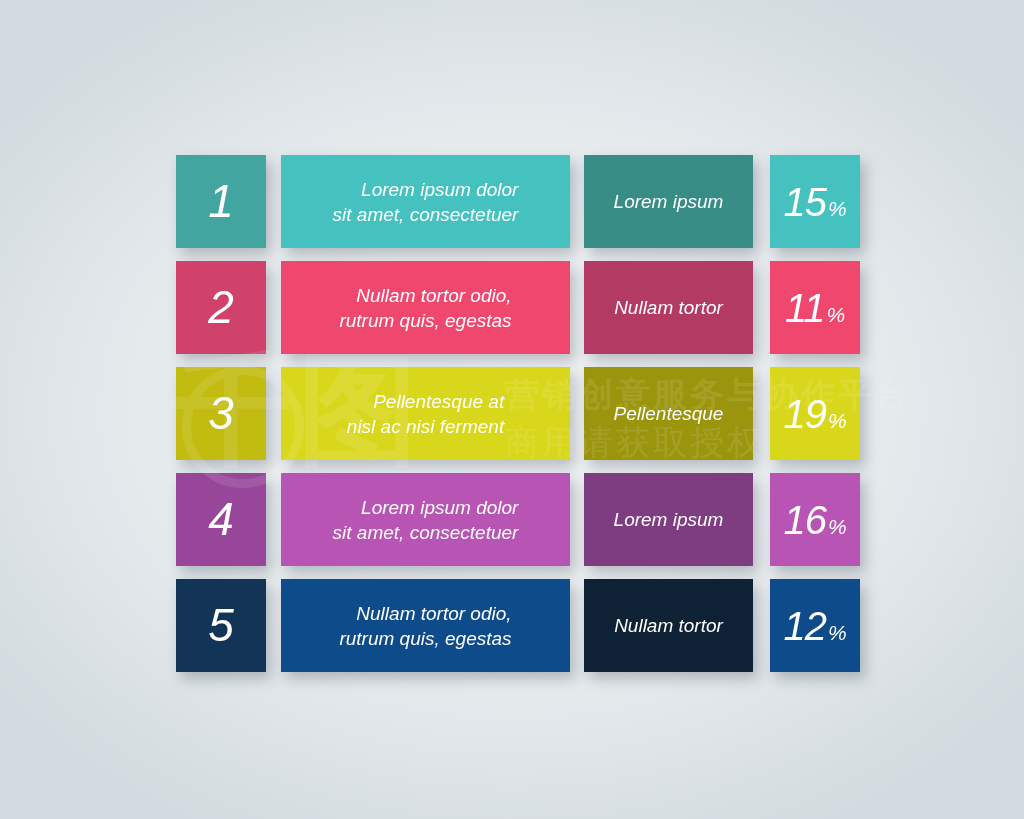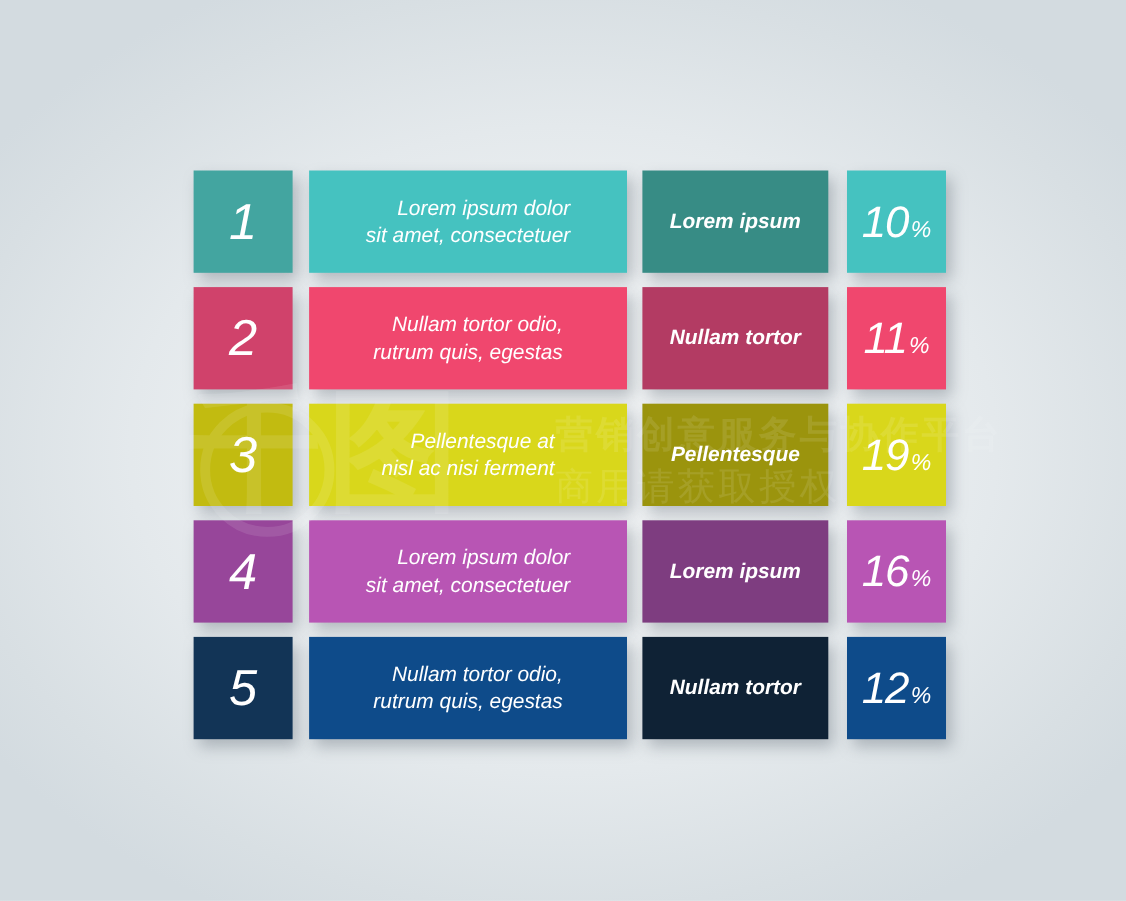--- a/index.html
+++ b/index.html
@@ -134,21 +134,21 @@
     line-height: 25px;
     text-align: right;
     color: #ffffff;
     white-space: pre-line;
     padding: 0 12px;
   }
 
   .label-text {
     font-size: 19px;
     font-style: italic;
-    font-weight: 700;
+    font-weight: 400;
     line-height: 24px;
     text-align: center;
     color: #ffffff;
     padding: 0 10px;
   }
 
   .pct-wrap {
     display: flex;
     align-items: baseline;
     justify-content: center;
@@ -181,21 +181,21 @@
         </div>
         <div class="cell cell-main" style="background: rgb(69, 194, 192);">
           <span class="main-text">Lorem ipsum dolor
 sit amet, consectetuer</span>
         </div>
         <div class="cell cell-label" style="background: rgb(55, 140, 133);">
           <span class="label-text">Lorem ipsum</span>
         </div>
         <div class="cell cell-pct" style="background: rgb(69, 194, 192);">
           <span class="pct-wrap">
-            <span class="pct-num">10</span>
+            <span class="pct-num">15</span>
             <span class="pct-sign">%</span>
           </span>
         </div>
       </div>
       <div class="row" style="top: 261px;">
         <div class="cell cell-num" style="background: rgb(208, 66, 107);">
           <span class="num-text">2</span>
         </div>
         <div class="cell cell-main" style="background: rgb(240, 71, 110);">
           <span class="main-text">Nullam tortor odio,

